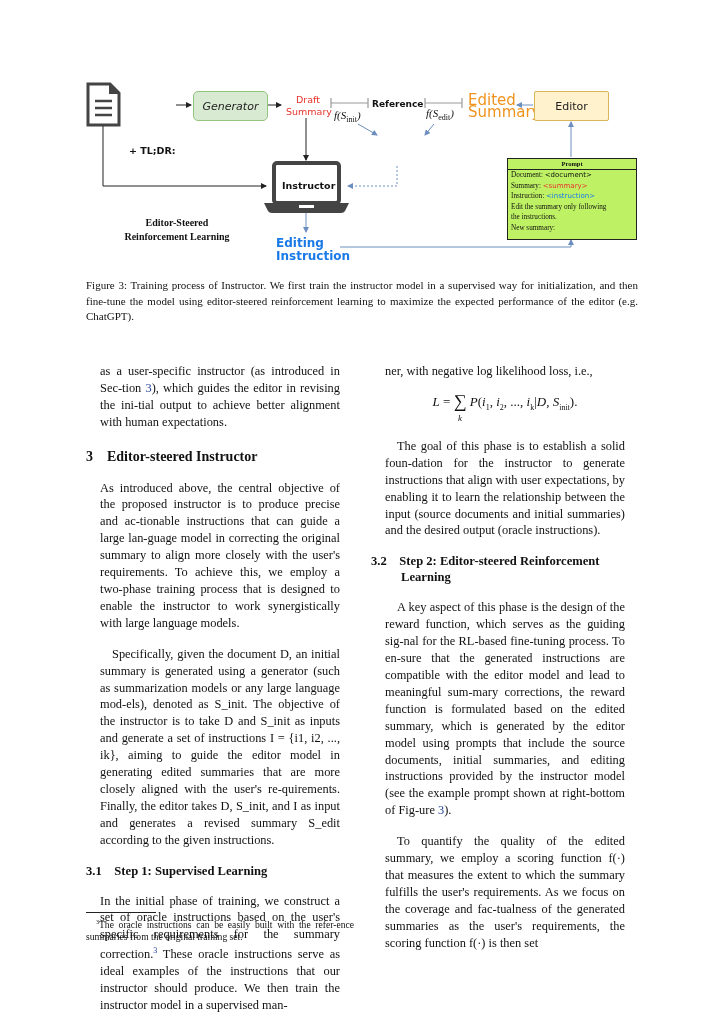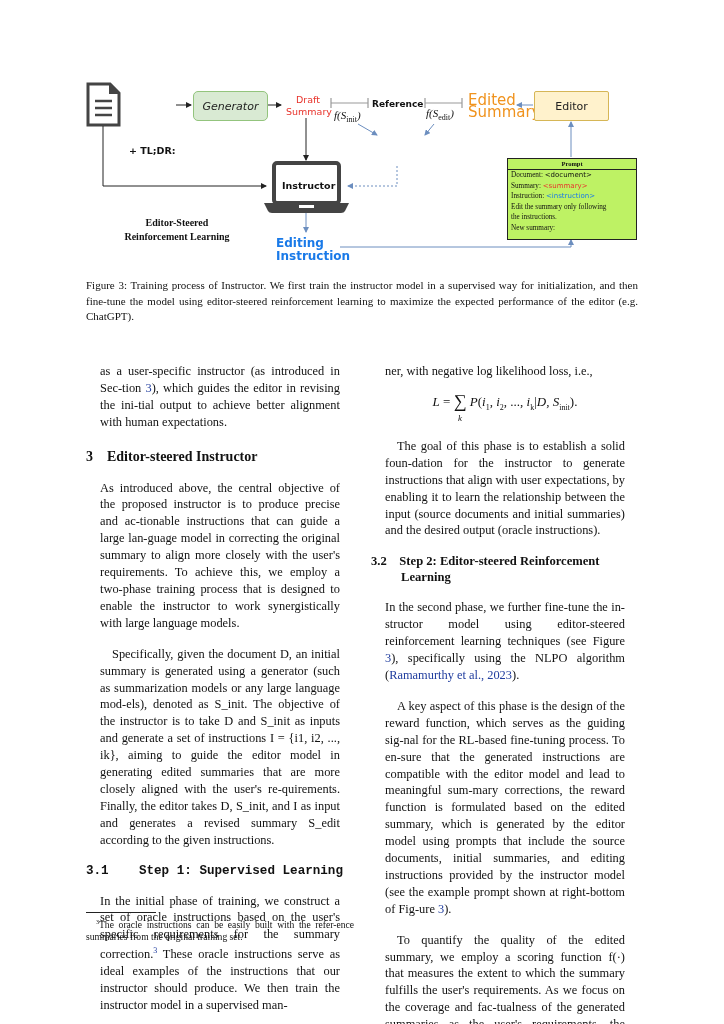--- a/index.html
+++ b/index.html
@@ -122,33 +122,32 @@
   </div>
 </div>
 
 <div class="caption">Figure 3: Training process of Instructor. We first train the instructor model in a supervised way for initialization, and then fine-tune the model using editor-steered reinforcement learning to maximize the expected performance of the editor (e.g. ChatGPT).</div>
 
 <div class="col" style="left:86px;top:349px;">
   <p><span>as a user-specific instructor (as introduced in Sec-tion </span><a class="link">3</a><span>), which guides the editor in revising the ini-tial output to achieve better alignment with human expectations.</span></p>
   <h2 style="margin-top:18px;margin-bottom:8px;"><span>3</span>&nbsp;&nbsp;&nbsp;&nbsp;<span>Editor-steered Instructor</span></h2>
   <p>As introduced above, the central objective of the proposed instructor is to produce precise and ac-tionable instructions that can guide a large lan-guage model in correcting the original summary to align more closely with the user's requirements. To achieve this, we employ a two-phase training process that is designed to enable the instructor to work synergistically with large language models.</p>
   <p class="indent">Specifically, given the document D, an initial summary is generated using a generator (such as summarization models or any large language mod-els), denoted as S_init. The objective of the instructor is to take D and S_init as inputs and generate a set of instructions I = {i1, i2, ..., ik}, aiming to guide the editor model in generating edited summaries that are more closely aligned with the user's re-quirements. Finally, the editor takes D, S_init, and I as input and generates a revised summary S_edit according to the given instructions.</p>
-  <h3 style="margin-top:14px;margin-bottom:4px;font-family:Liberation Mono, monospace;"><span>3.1</span>&nbsp;&nbsp;&nbsp;&nbsp;<span>Step 1: Supervised Learning</span></h3>
+  <h3 style="margin-top:14px;margin-bottom:4px;"><span>3.1</span>&nbsp;&nbsp;&nbsp;&nbsp;<span>Step 1: Supervised Learning</span></h3>
   <p><span>In the initial phase of training, we construct a set of oracle instructions based on the user's specific requirements for the summary correction.</span><sup class="link" style="font-size:8px;">3</sup><span> These oracle instructions serve as ideal examples of the instructions that our instructor should produce. We then train the instructor model in a supervised man-</span></p>
 </div>
 
 <div class="abs" style="left:86px;top:912px;width:70px;border-top:1px solid #222;"></div>
 <div class="abs fn" style="left:86px;top:916px;width:268px;text-align:justify;text-indent:10px;"><sup style="font-size:6px;">3</sup><span>The oracle instructions can be easily built with the refer-ence summaries from the original training set.</span></div>
 
 <div class="col" style="left:371px;top:349px;">
   <p>ner, with negative log likelihood loss, i.e.,</p>
   <div style="text-align:center;margin:8px 0 6px 0;height:30px;font-size:13px;">
     <span class="m">L</span> = <span style="display:inline-block;text-align:center;vertical-align:top;line-height:14px;"><span style="font-size:18px;">∑</span><br><span class="m" style="font-size:9px;">k</span></span> <span class="m">P</span>(<span class="m">i</span><sub>1</sub>, <span class="m">i</span><sub>2</sub>, ..., <span class="m">i<sub>k</sub></span>|<span class="m">D</span>, <span class="m">S</span><sub>init</sub>).
   </div>
   <p class="indent">The goal of this phase is to establish a solid foun-dation for the instructor to generate instructions that align with user expectations, by enabling it to learn the relationship between the input (source documents and initial summaries) and the desired output (oracle instructions).</p>
   <h3 style="margin-top:14px;margin-bottom:6px;">
     <div><span>3.2</span>&nbsp;&nbsp;&nbsp;&nbsp;<span>Step 2: Editor-steered Reinforcement</span></div>
     <div style="padding-left:30px;">Learning</div>
   </h3>
-  <p><span>In the second phase, we further fine-tune the in-structor model using editor-steered reinforcement learning techniques (see Figure </span><a class="link">3</a><span>), specifically using the NLPO algorithm (</span><a class="link">Ramamurthy et al., 2023</a><span>).</span></p>
   <p class="indent"><span>A key aspect of this phase is the design of the reward function, which serves as the guiding sig-nal for the RL-based fine-tuning process. To en-sure that the generated instructions are compatible with the editor model and lead to meaningful sum-mary corrections, the reward function is formulated based on the edited summary, which is generated by the editor model using prompts that include the source documents, initial summaries, and editing instructions provided by the instructor model (see the example prompt shown at right-bottom of Fig-ure </span><a class="link">3</a><span>).</span></p>
   <p class="indent">To quantify the quality of the edited summary, we employ a scoring function f(·) that measures the extent to which the summary fulfills the user's requirements. As we focus on the coverage and fac-tualness of the generated summaries as the user's requirements, the scoring function f(·) is then set</p>
 </div>
 
 </body></html>

